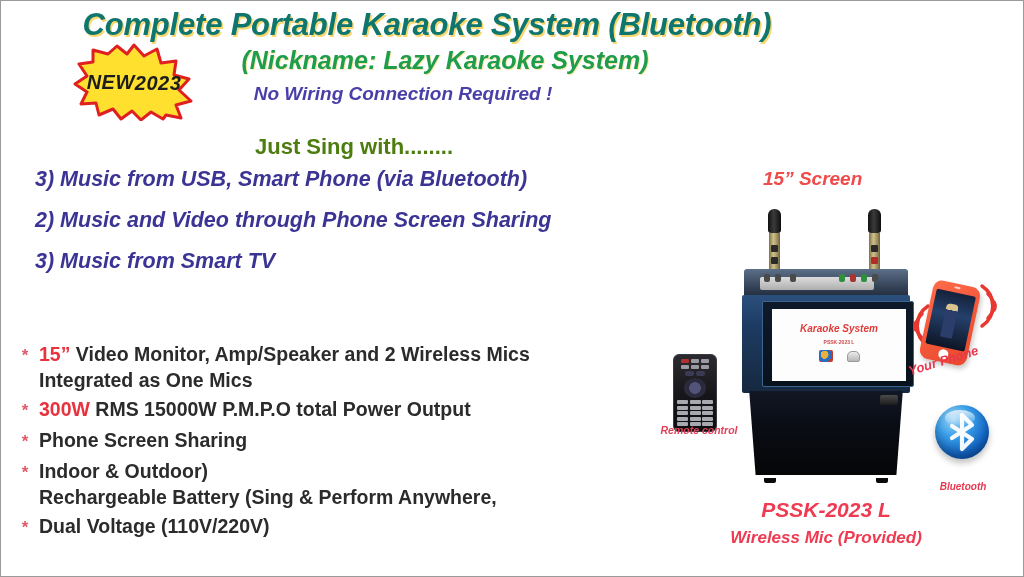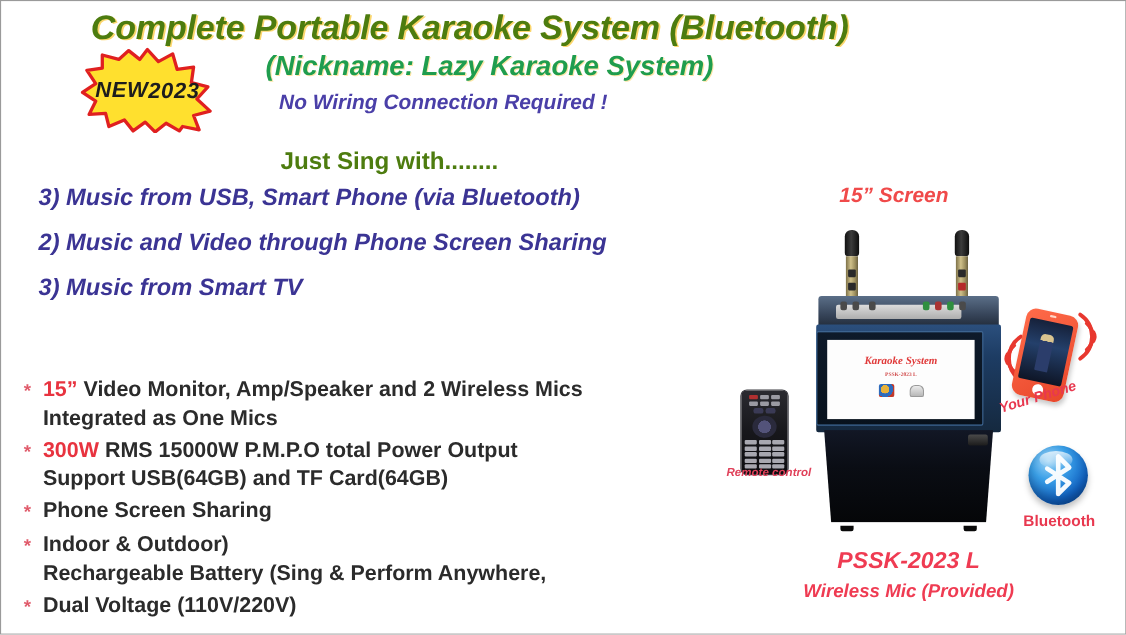--- a/index.html
+++ b/index.html
@@ -23,21 +23,21 @@
   
   .headline {
     position: absolute;
     left: 0;
     top: 6px;
     width: 852px;
     text-align: center;
     font-size: 31px;
     font-weight: bold;
     font-style: italic;
-    color: #4d7c0f;
+    color: #0f766e;
     letter-spacing: -0.2px;
     text-shadow: 1.5px 1.5px 0 rgba(250,200,60,0.75);
     white-space: nowrap;
   }
   .subheadline {
     position: absolute;
     left: 0;
     top: 45px;
     width: 888px;
     text-align: center;
@@ -209,27 +209,26 @@
   }
   .knob.g { background: #2f8f3f; }
   .knob.r { background: #a33; }
   .cab-mid {
     position: absolute; left: 0; top: 26px;
     width: 168px; height: 98px;
     background: linear-gradient(180deg,#2b4f7d 0%,#1d3c63 30%,#15293f 100%);
     border-radius: 2px;
   }
   .cab-bezel {
-    position: absolute; left: 0; top: 6px;
+    position: absolute; left: 20px; top: 6px;
     width: 152px; height: 86px;
     background: linear-gradient(180deg,#0e1a2a,#08121d);
     border: 1px solid #3d6490;
     box-sizing: border-box;
     border-radius: 2px;
-    font-family: Liberation Serif, serif;
   }
   .cab-screen {
     position: absolute; left: 9px; top: 7px;
     width: 134px; height: 72px;
     background: #fdfdfd;
     display: flex;
     flex-direction: column;
     align-items: center;
     justify-content: flex-start;
     padding-top: 14px;
@@ -358,23 +357,23 @@
     position: absolute; left: 10px; top: 5px;
     width: 30px; height: 16px;
     background: linear-gradient(180deg, rgba(255,255,255,0.75), rgba(255,255,255,0));
     border-radius: 50%;
   }
   .bt-glyph {
     position: absolute; left: 0; top: 0; width: 54px; height: 54px;
   }
   .bt-label {
     position: absolute;
-    left: 916px; top: 464px;
+    left: 916px; top: 480px;
     width: 92px; text-align: center;
-    font-size: 14px; font-weight: bold; 
+    font-size: 10px; font-weight: bold; font-style: italic;
     color: #e8384f; white-space: nowrap;
   }
 
   
   .model-name {
     position: absolute;
     left: 715px; top: 497px;
     width: 220px; text-align: center;
     font-size: 21px; font-weight: bold; font-style: italic;
     color: #ef3b52; white-space: nowrap;
@@ -424,21 +423,20 @@
         <div class="feat-body">Integrated as One Mics</div>
       </div>
     </div>
 
     <div class="feat-row">
       <div class="feat-ast">*</div>
       <div>
         <div class="feat-body">
           <span class="hl">300W</span><span> RMS 15000W P.M.P.O total Power Output</span>
         </div>
-        <div class="feat-body">Support USB(64GB) and TF Card(64GB)</div>
       </div>
     </div>
 
     <div class="feat-row">
       <div class="feat-ast">*</div>
       <div>
         <div class="feat-body">Phone Screen Sharing</div>
       </div>
     </div>
 

